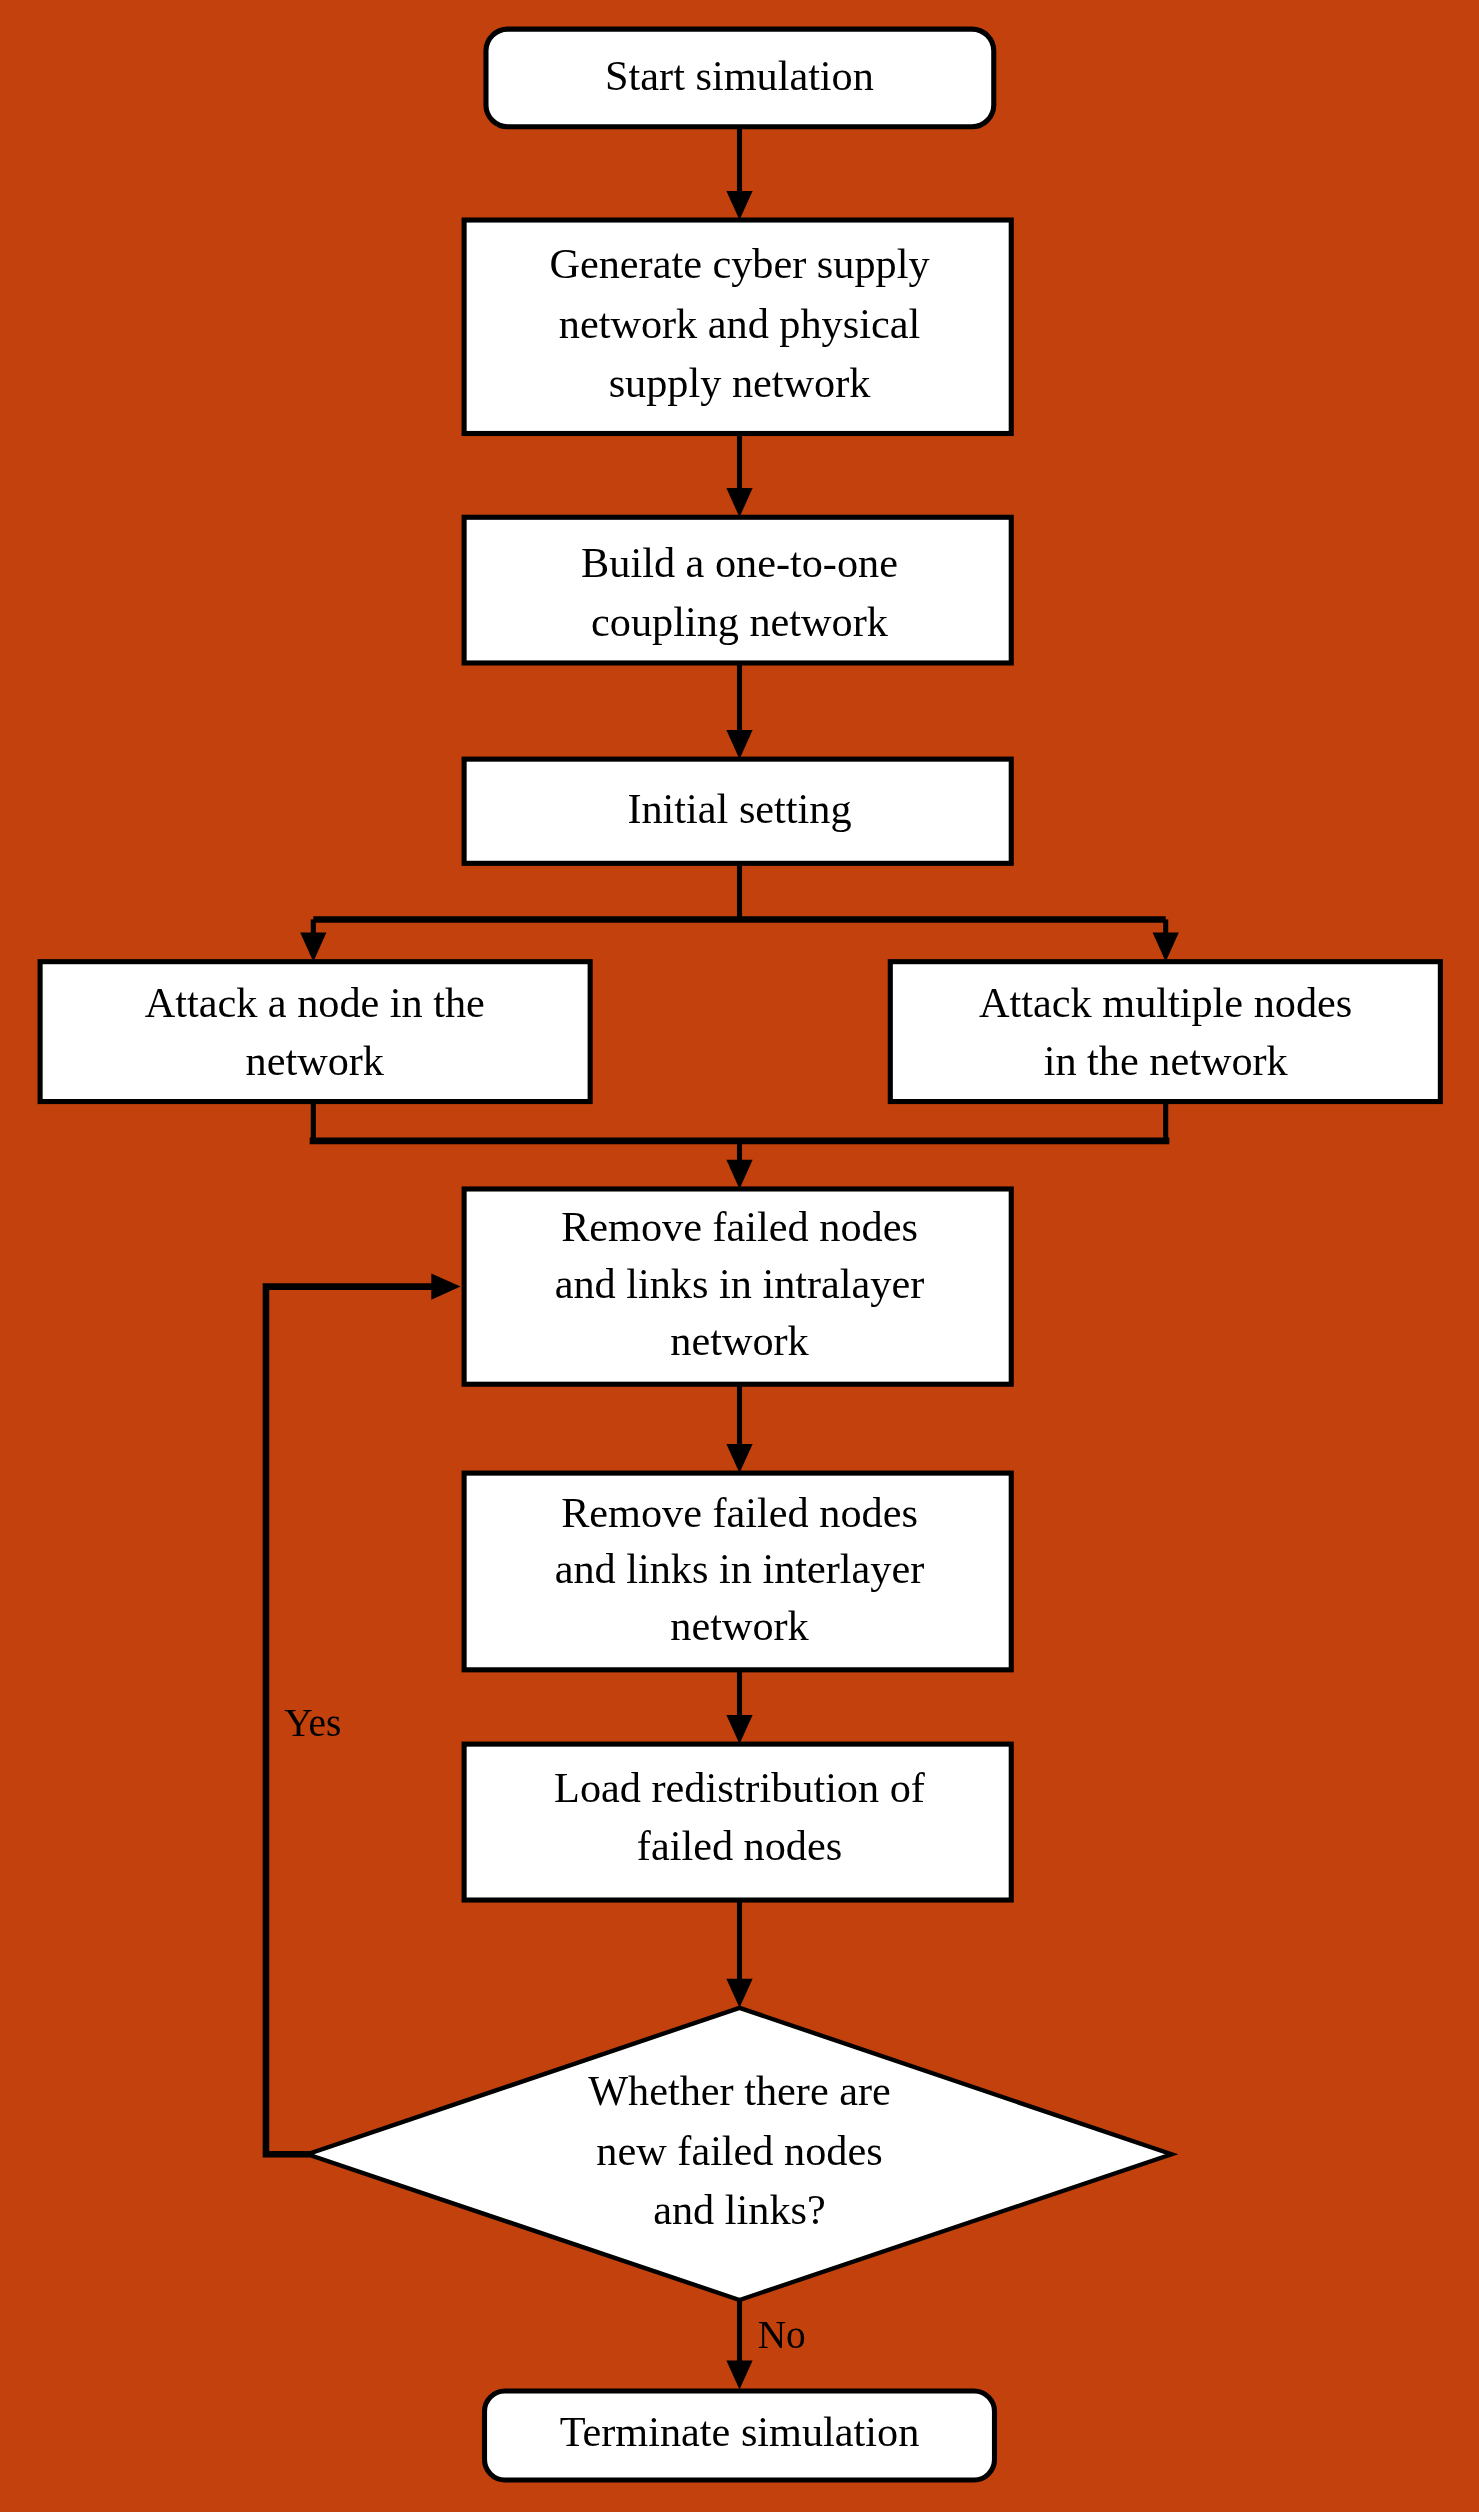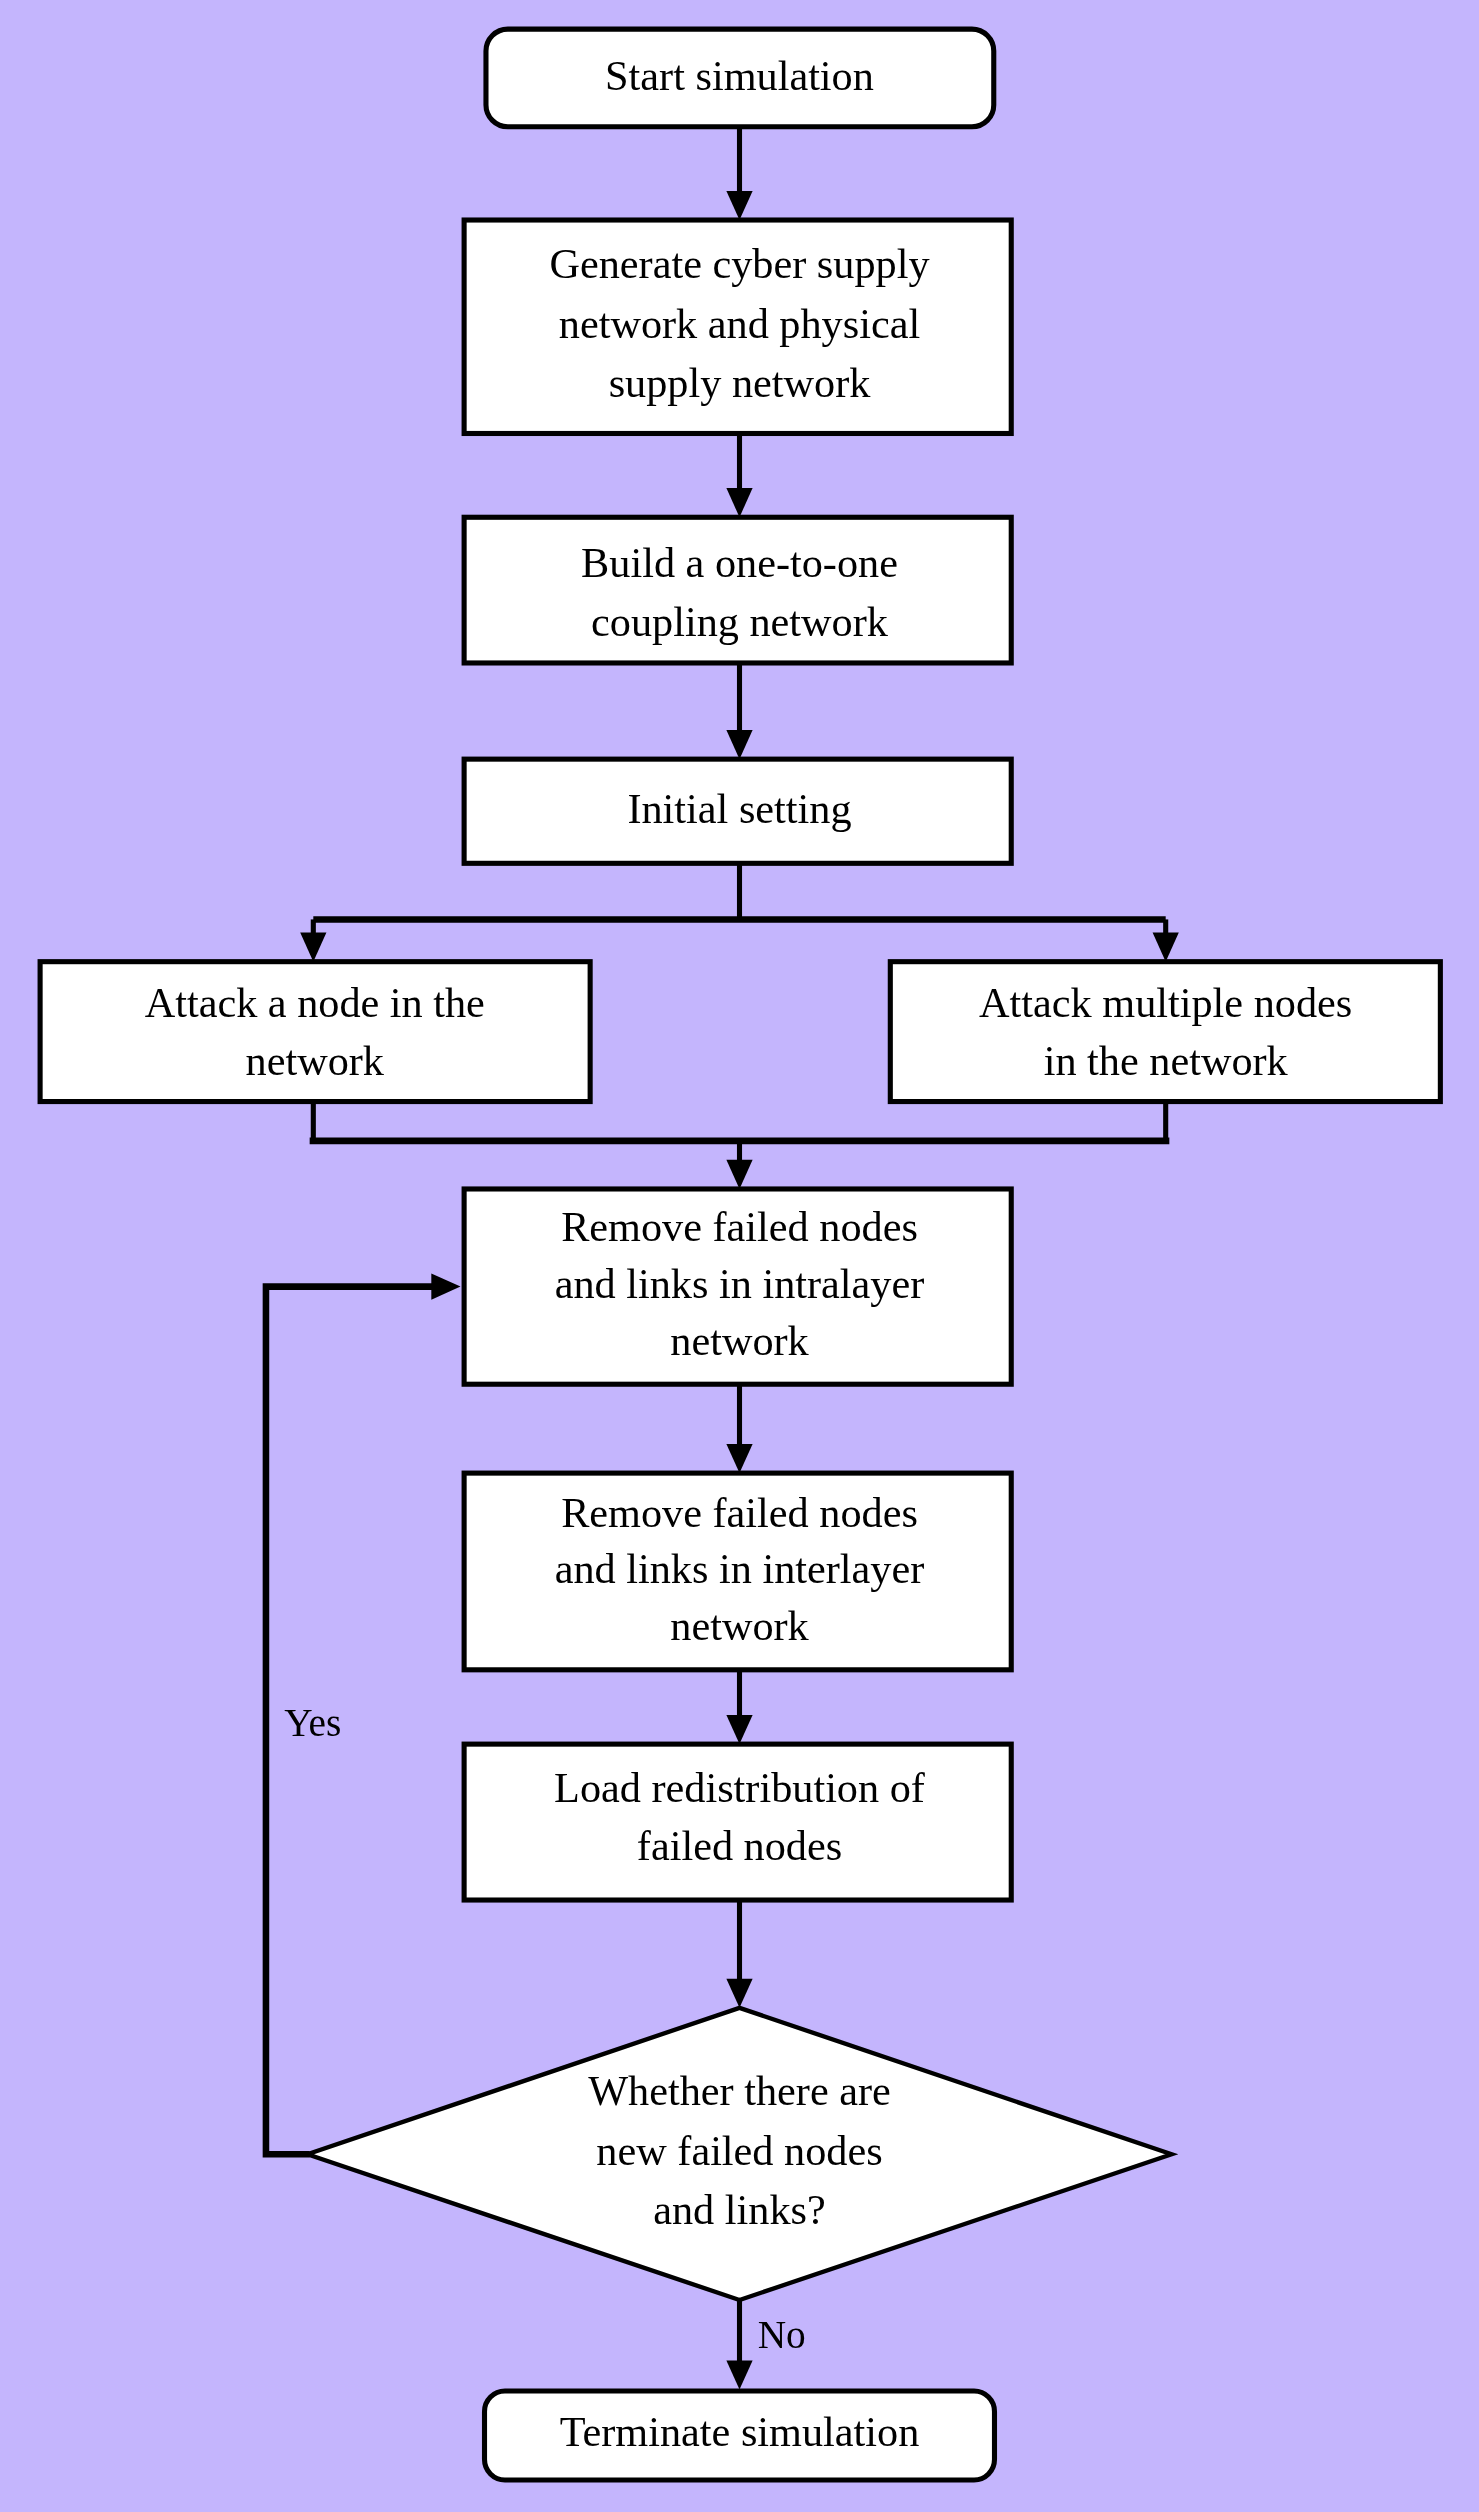--- a/index.html
+++ b/index.html
@@ -4,21 +4,21 @@
 <style>
   html, body {
     margin: 0;
     padding: 0;
     background: #ffffff;
   }
   #page {
     position: relative;
     width: 1479px;
     height: 2512px;
-    background: #c4b5fd;
+    background: #c2410c;
     overflow: hidden;
     font-family: "Liberation Serif", "DejaVu Serif", serif;
   }
   svg.flow {
     position: absolute;
     top: 0;
     left: 0;
     width: 1479px;
     height: 2512px;
     display: block;

